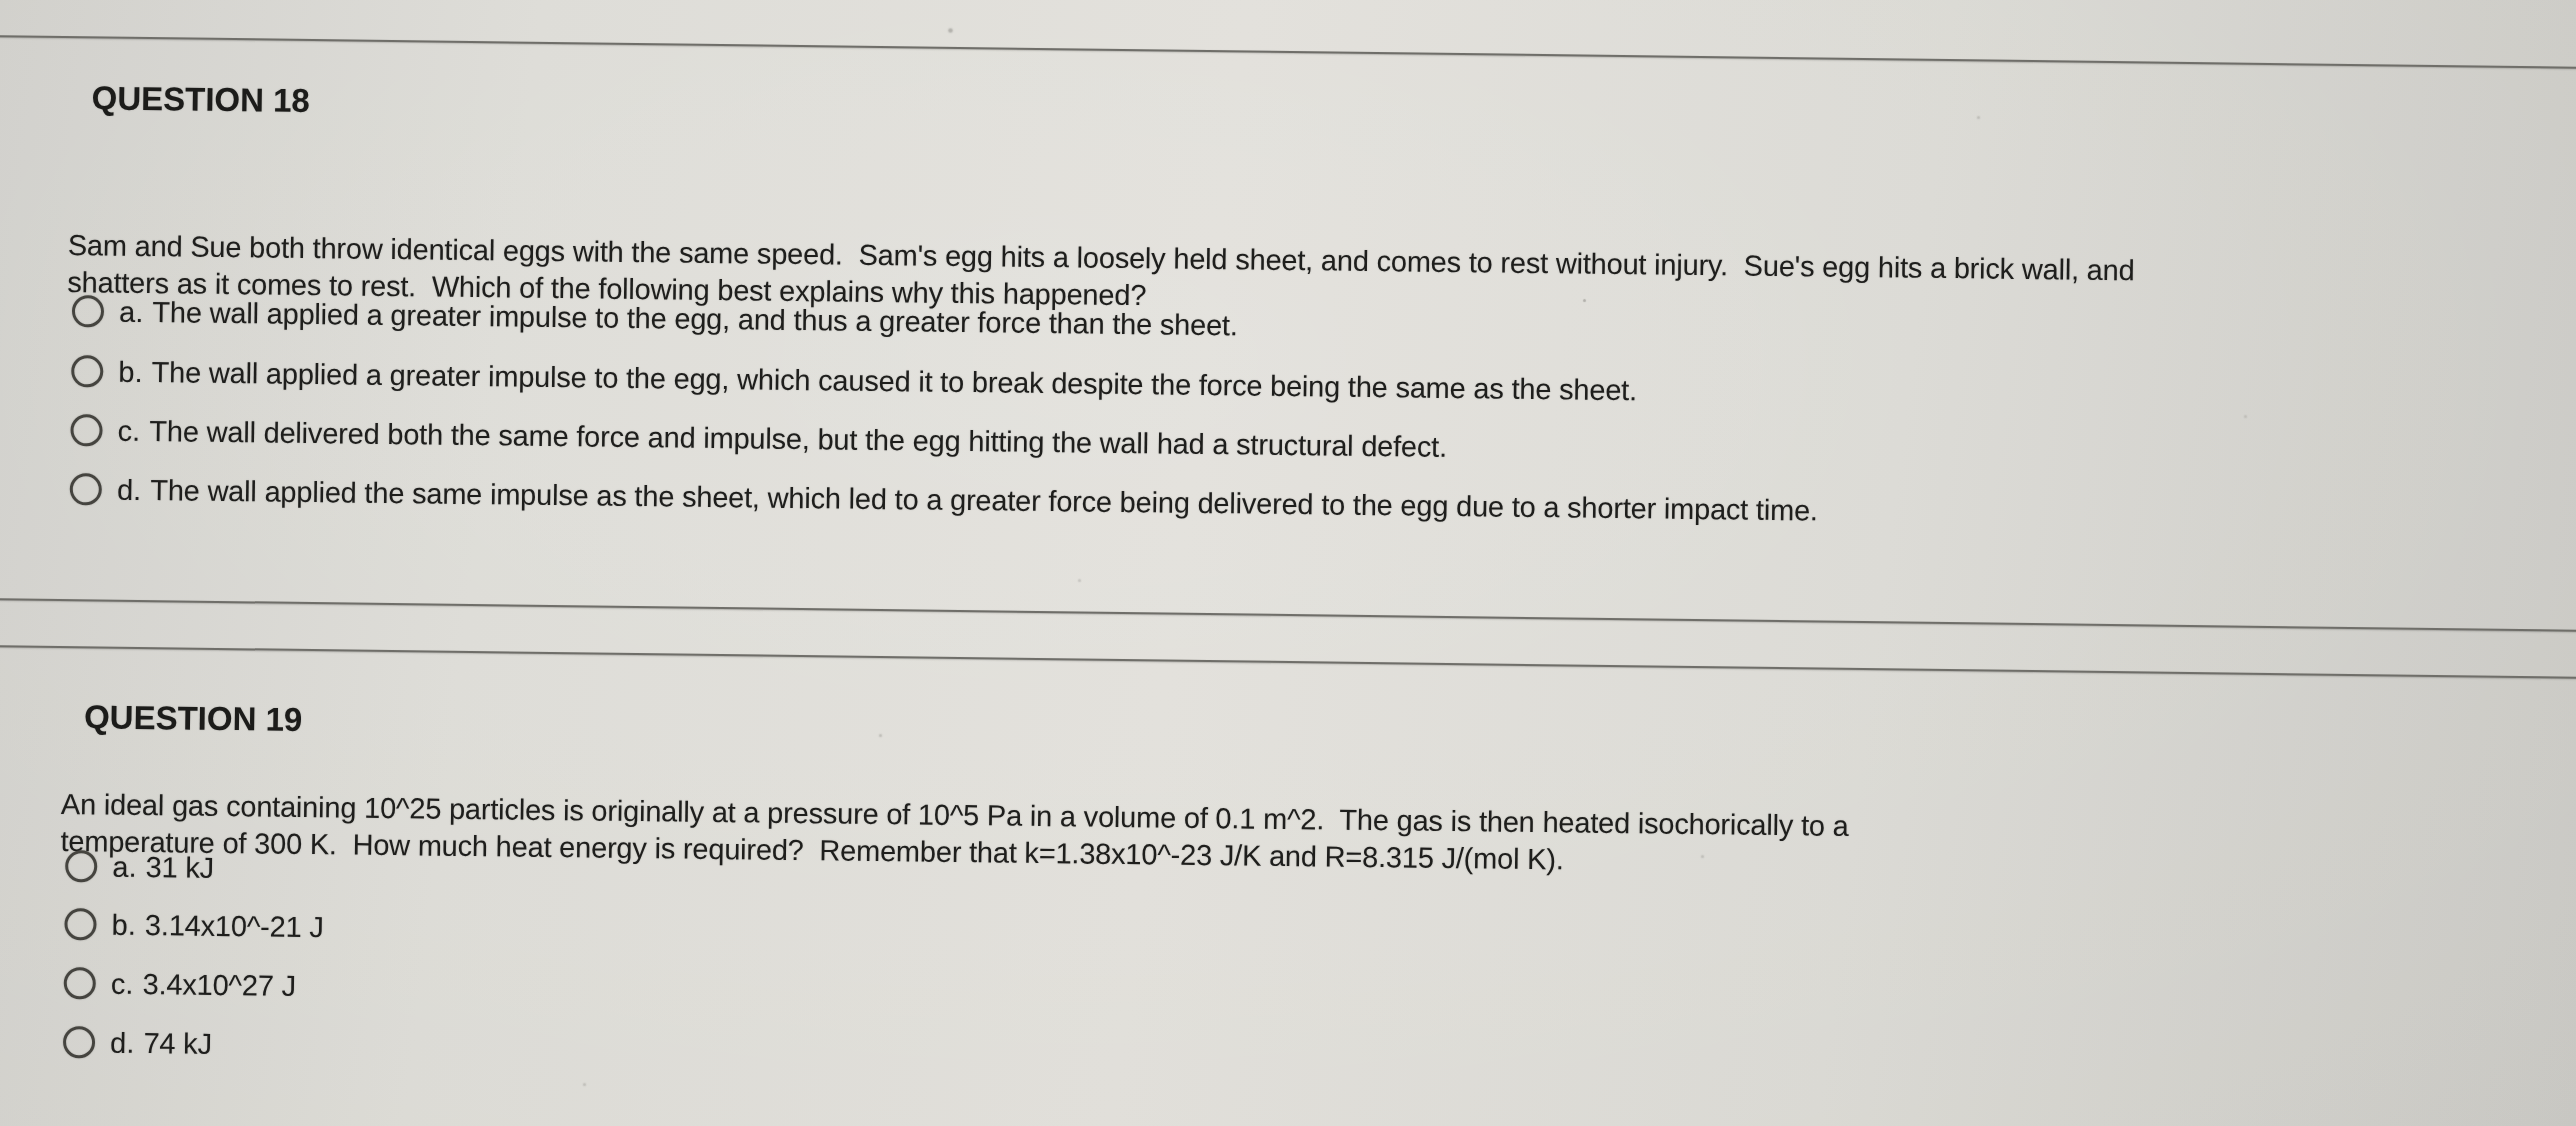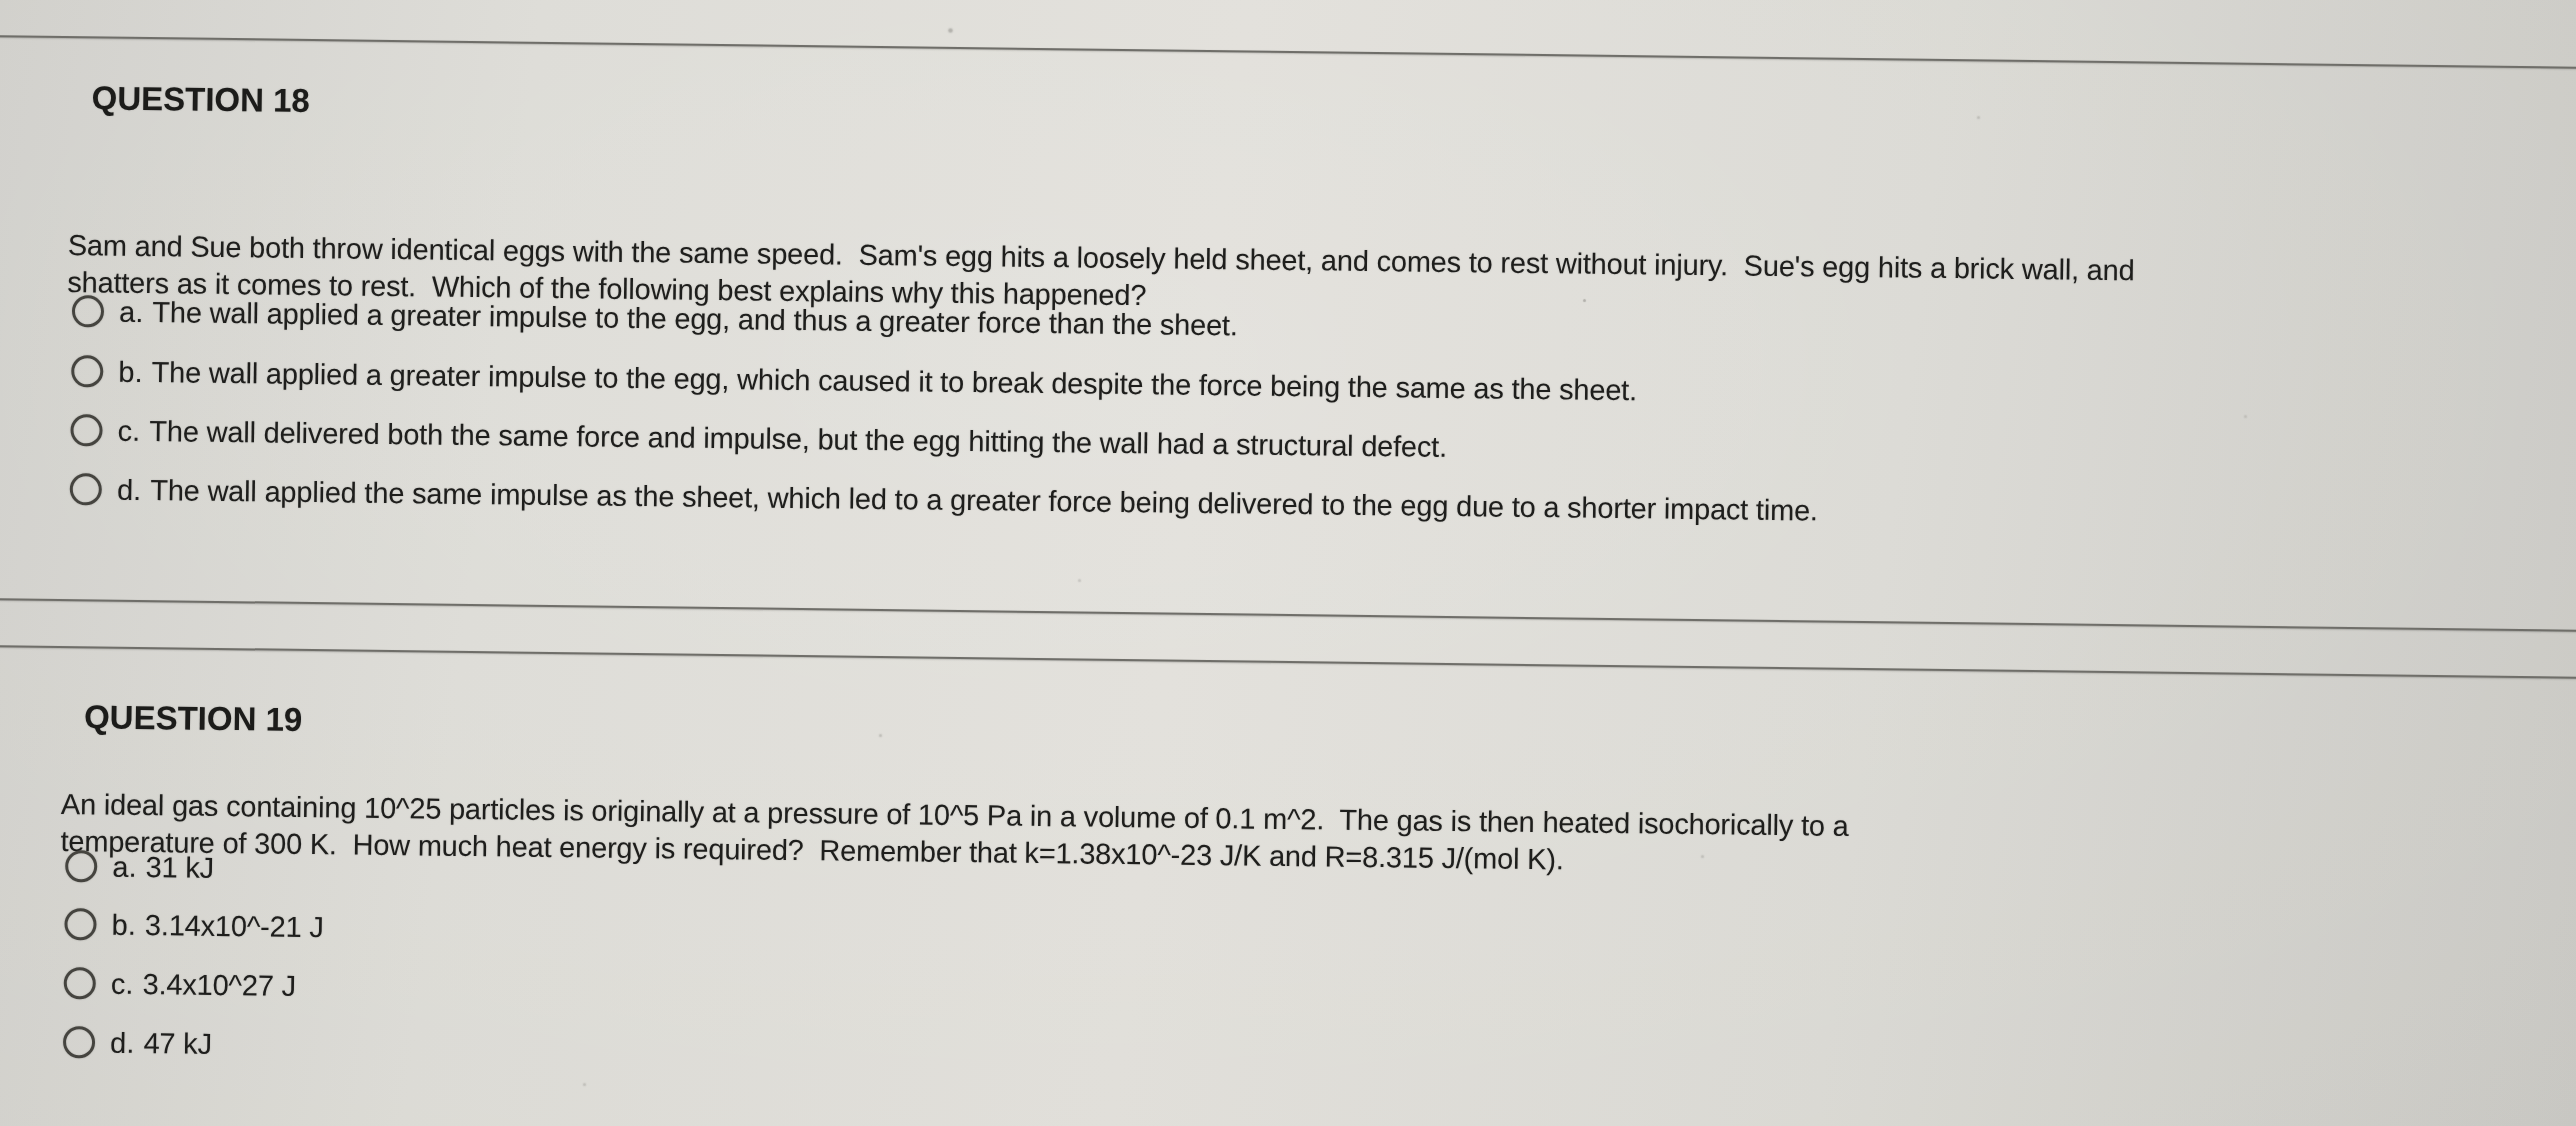--- a/index.html
+++ b/index.html
@@ -176,19 +176,19 @@
     <span class="opt-text">3.14x10^-21 J</span>
   </div>
   <div class="option-row" id="q19-opt-2">
     <span class="radio"></span>
     <span class="opt-letter">c.</span>
     <span class="opt-text">3.4x10^27 J</span>
   </div>
   <div class="option-row" id="q19-opt-3">
     <span class="radio"></span>
     <span class="opt-letter">d.</span>
-    <span class="opt-text">47 kJ</span>
+    <span class="opt-text">74 kJ</span>
   </div>
 
 </div>
 
 <div class="specks"></div>
 
 
 </body></html>

